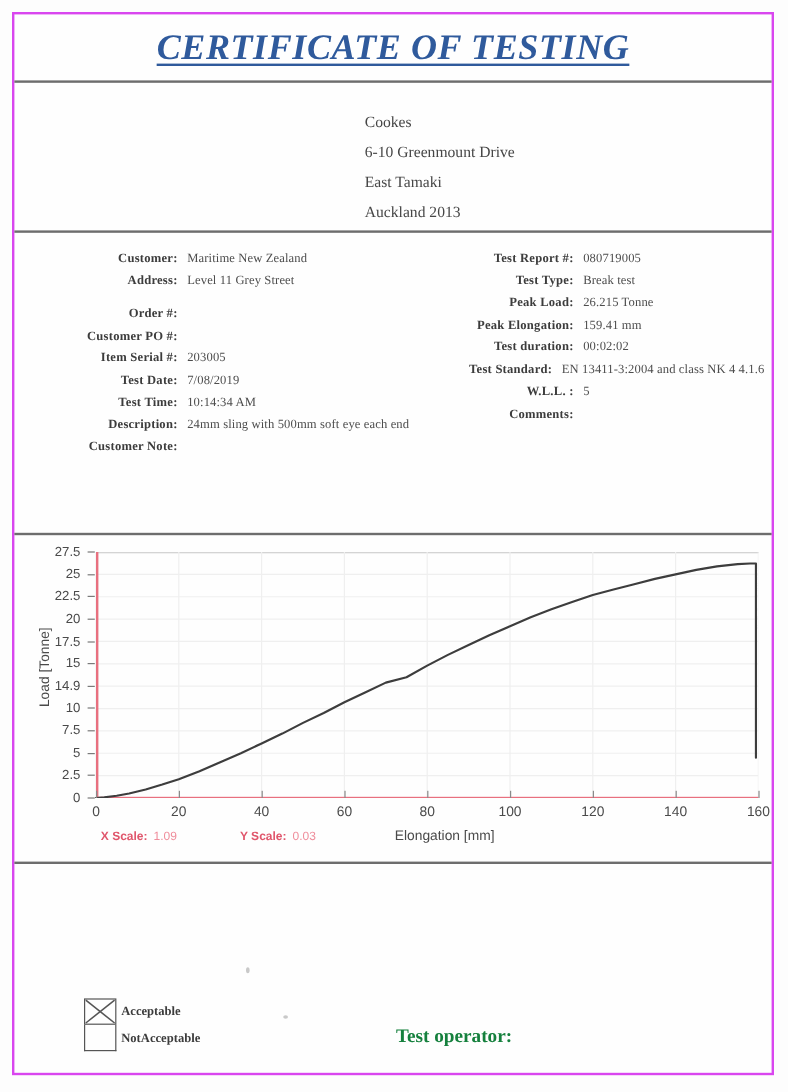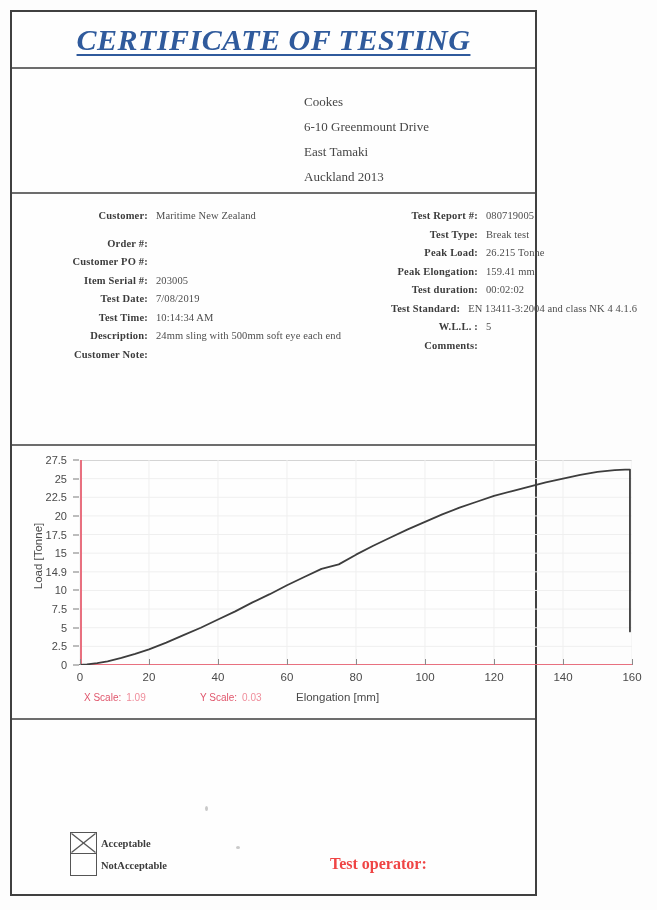--- a/index.html
+++ b/index.html
@@ -21,22 +21,22 @@
     position: absolute;
     left: 0; top: 0;
     width: 657px; height: 910px;
     background: #fdfdfd;
   }
 
   
   .frame {
     position: absolute;
     left: 10px; top: 10px;
-    width: 527px; height: 886px;
-    border: 2px solid #404040;
+    width: 635px; height: 886px;
+    border: 2px solid #d946ef;
     box-sizing: border-box;
     background: #fefefe;
   }
 
   
   .title-band {
     position: absolute;
     left: 0; top: 0;
     width: 100%;
     height: 57px;
@@ -196,35 +196,35 @@
     transform: translateX(-50%);
   }
   .xtick-mark {
     position: absolute;
     top: 199px;
     width: 1px; height: 6px;
     background: #8a8a8a;
   }
   .xlabel {
     position: absolute;
-    left: 284px; top: 245px;
+    left: 317px; top: 245px;
     font-family: "Liberation Sans", sans-serif;
     font-size: 11.5px;
     color: #4a4a4a;
     white-space: nowrap;
   }
   .scale-note {
     position: absolute;
     top: 246px;
     font-family: "Liberation Sans", sans-serif;
     font-size: 10px;
     color: #e0566c;
     white-space: nowrap;
   }
-  .scale-note b { font-weight: normal; }
+  .scale-note b { font-weight: bold; }
   .scale-note .v { color: #ef8d9b; padding-left: 5px; }
   #scale-x { left: 72px; }
   #scale-y { left: 188px; }
 
   
   .footer-band {
     position: absolute;
     left: 0; top: 708px;
     width: 100%;
     height: 174px;
@@ -247,21 +247,21 @@
     font-size: 10.5px;
     color: #3c3c3c;
     padding-left: 4px;
     white-space: nowrap;
   }
   .operator {
     position: absolute;
     left: 318px; top: 135px;
     font-weight: bold;
     font-size: 16px;
-    color: #ef4444;
+    color: #15803d;
     white-space: nowrap;
   }
   .speck {
     position: absolute;
     background: #c9c9c9;
     border-radius: 50%;
   }
 </style>
 </head>
 <body>
@@ -281,20 +281,24 @@
         <div class="addr-line">Auckland 2013</div>
       </div>
     </div>
 
     <div class="details-band">
 
       <div class="col col-left">
         <div class="field">
           <span class="field-label">Customer:</span>
           <span class="field-value">Maritime New Zealand</span>
+        </div>
+        <div class="field">
+          <span class="field-label">Address:</span>
+          <span class="field-value">Level 11 Grey Street</span>
         </div>
         <div class="gap"></div>
         <div class="field">
           <span class="field-label">Order #:</span>
           <span class="field-value"></span>
         </div>
         <div class="field">
           <span class="field-label">Customer PO #:</span>
           <span class="field-value"></span>
         </div>

